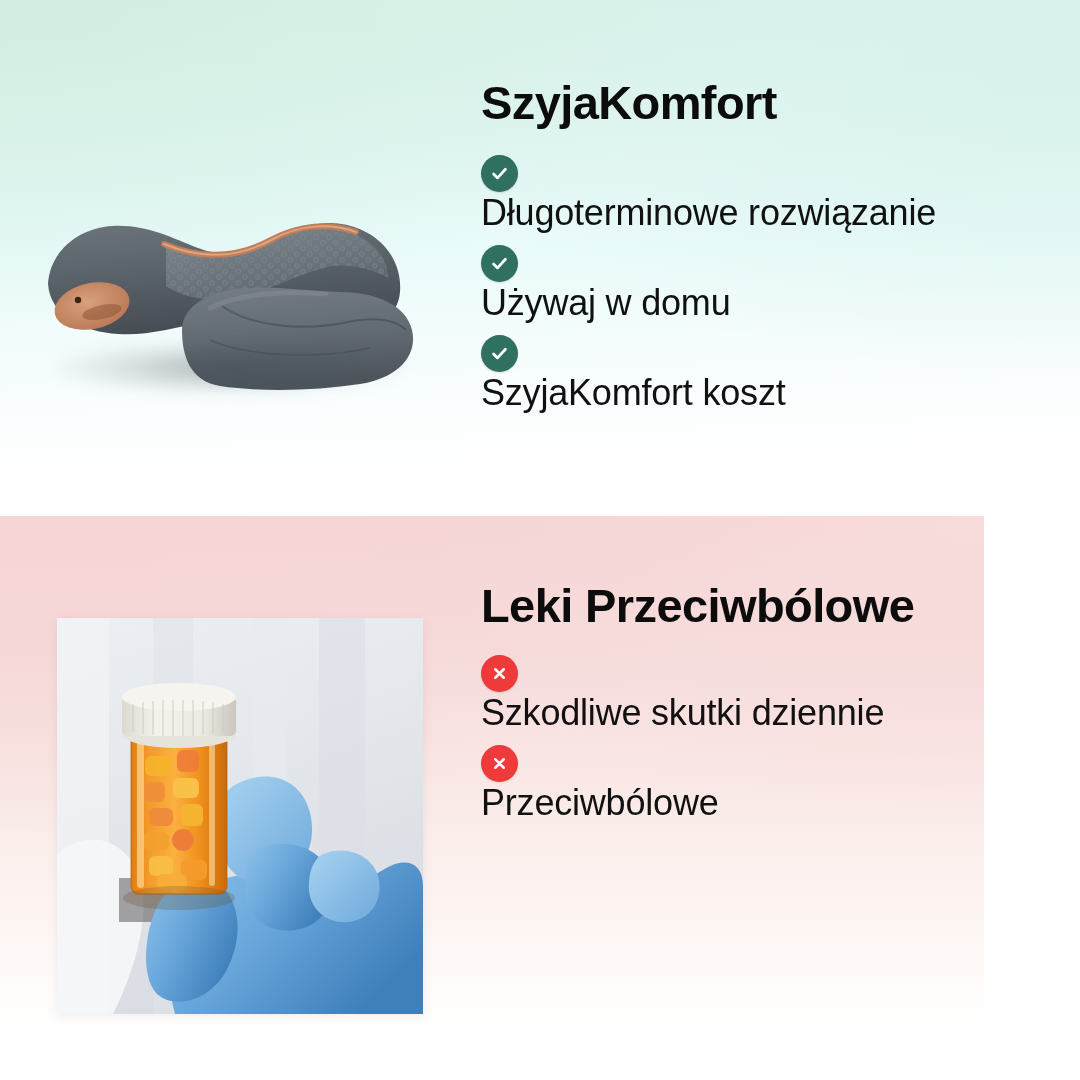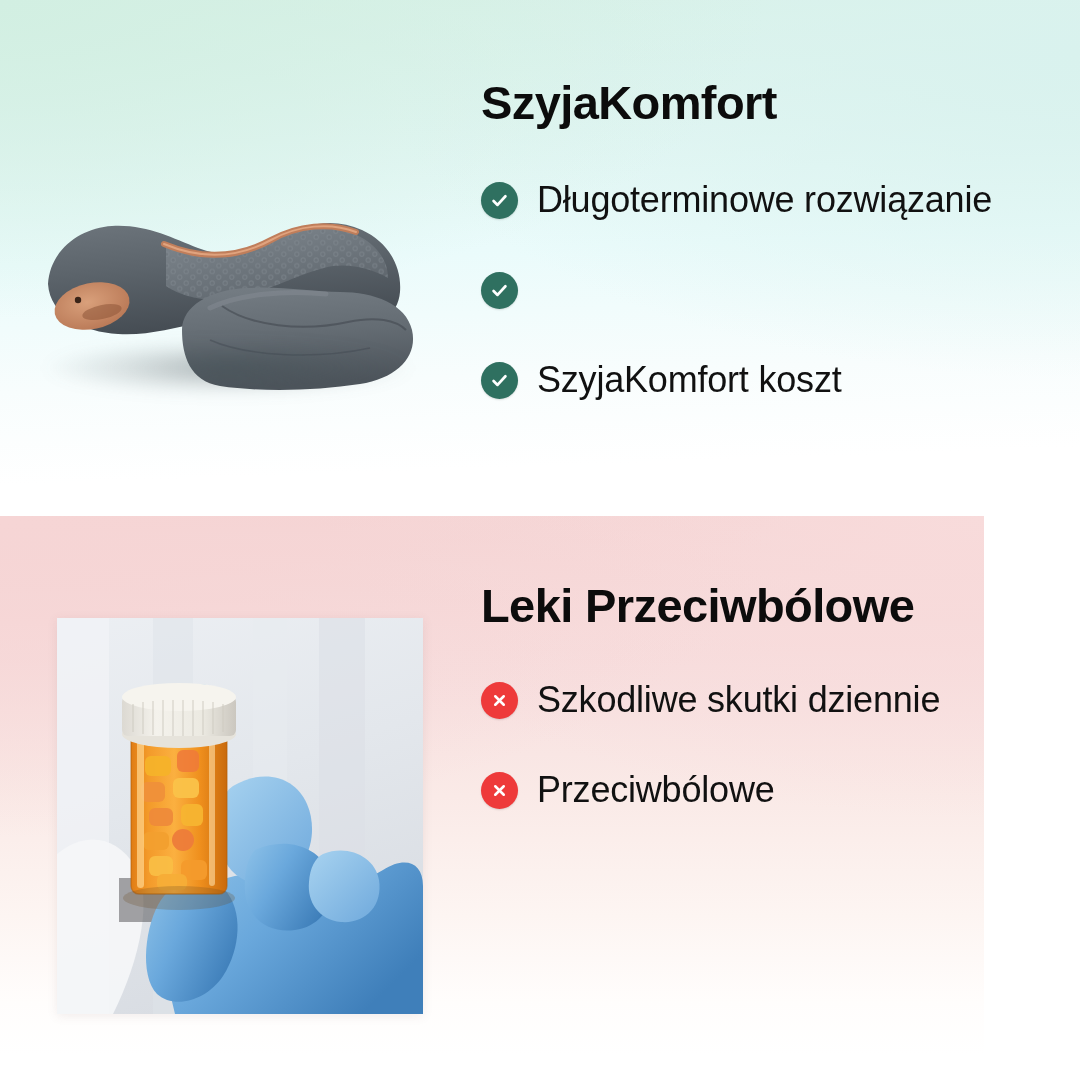--- a/index.html
+++ b/index.html
@@ -37,22 +37,23 @@
     font-family:"Liberation Sans", sans-serif;
     font-weight:700;
     font-size:47px;
     letter-spacing:-0.6px;
     color:#0c0c0c;
     line-height:1.05;
     white-space:nowrap;
   }
   .list{list-style:none;margin:0;padding:0;}
   .li{
-    display:flex;align-items:center;
+    display:flex;align-items:flex-start;
     height:90px;
+    flex-direction:column;
   }
   .li-text{
     font-family:"Liberation Sans", sans-serif;
     font-weight:400;
     font-size:36px;
     letter-spacing:-0.2px;
     color:#111111;
     white-space:nowrap;
   }
   .badge{
@@ -167,20 +168,21 @@
               </svg>
           </span>
           <span class="li-text">Długoterminowe rozwiązanie</span>
         </li>
         <li class="li">
           <span class="badge" style="background:#2f7060">
             <svg width="19" height="19" viewBox="0 0 24 24">
                 <path d="M4.5 12.6l5 5 10-11" fill="none" stroke="#ffffff" stroke-width="3.4" stroke-linecap="round" stroke-linejoin="round"></path>
               </svg>
           </span>
+          <span class="li-text">Używaj w domu</span>
         </li>
         <li class="li">
           <span class="badge" style="background:#2f7060">
             <svg width="19" height="19" viewBox="0 0 24 24">
                 <path d="M4.5 12.6l5 5 10-11" fill="none" stroke="#ffffff" stroke-width="3.4" stroke-linecap="round" stroke-linejoin="round"></path>
               </svg>
           </span>
           <span class="li-text">SzyjaKomfort koszt</span>
         </li>
       </ul>

